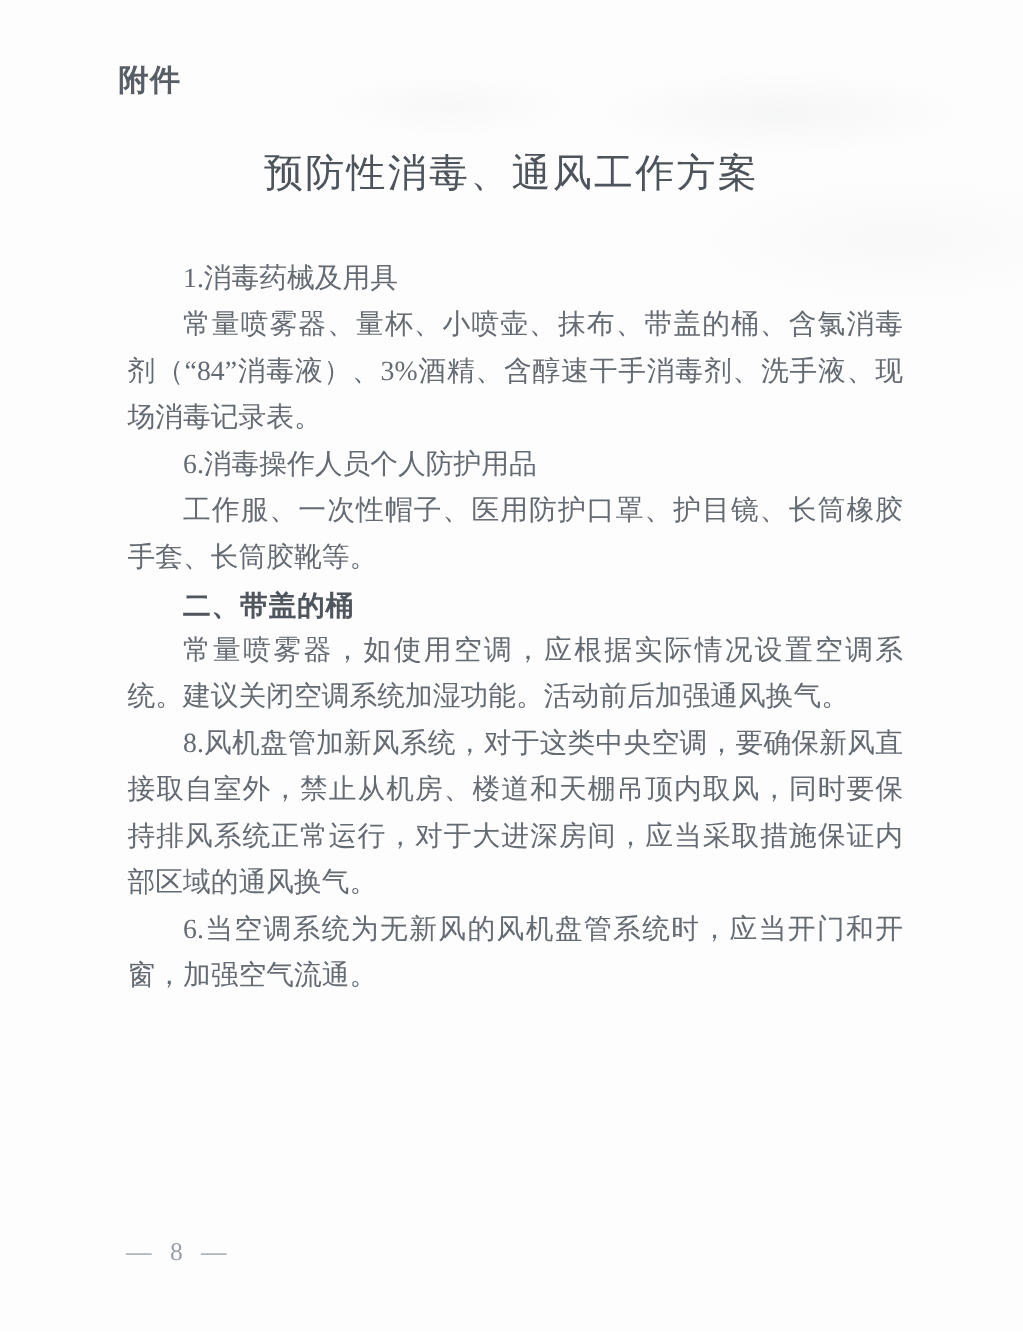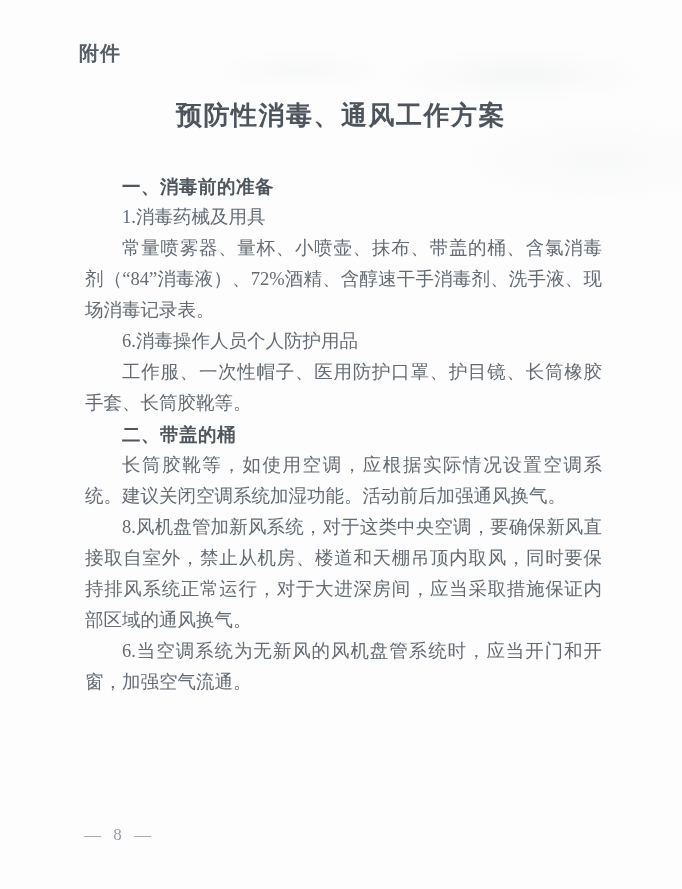--- a/index.html
+++ b/index.html
@@ -29,21 +29,21 @@
     letter-spacing: 1px;
     color: #575e66;
   }
   .doc-title {
     position: absolute;
     left: 0;
     top: 98px;
     width: 682px;
     text-align: center;
     font-family: "Liberation Serif", "DejaVu Serif", serif;
-    font-weight: bold;
+    font-weight: normal;
     font-size: 26px;
     letter-spacing: 1.5px;
     color: #4d545c;
     margin: 0;
   }
   .doc-body {
     position: absolute;
     left: 85px;
     top: 171px;
     width: 517px;
@@ -76,26 +76,25 @@
 </head>
 <body>
 
 <div class="page">
 
   <div class="attachment-label">附件</div>
 
   <h1 class="doc-title">预防性消毒、通风工作方案</h1>
 
   <div class="doc-body">
-      <p class="para heading">一、消毒前的准备</p>
       <p class="para body">1.消毒药械及用具</p>
-      <p class="para body">常量喷雾器、量杯、小喷壶、抹布、带盖的桶、含氯消毒剂（“84”消毒液）、72%酒精、含醇速干手消毒剂、洗手液、现场消毒记录表。</p>
+      <p class="para body">常量喷雾器、量杯、小喷壶、抹布、带盖的桶、含氯消毒剂（“84”消毒液）、3%酒精、含醇速干手消毒剂、洗手液、现场消毒记录表。</p>
       <p class="para body">6.消毒操作人员个人防护用品</p>
       <p class="para body">工作服、一次性帽子、医用防护口罩、护目镜、长筒橡胶手套、长筒胶靴等。</p>
       <p class="para heading">二、带盖的桶</p>
-      <p class="para body">长筒胶靴等，如使用空调，应根据实际情况设置空调系统。建议关闭空调系统加湿功能。活动前后加强通风换气。</p>
+      <p class="para body">常量喷雾器，如使用空调，应根据实际情况设置空调系统。建议关闭空调系统加湿功能。活动前后加强通风换气。</p>
       <p class="para body">8.风机盘管加新风系统，对于这类中央空调，要确保新风直接取自室外，禁止从机房、楼道和天棚吊顶内取风，同时要保持排风系统正常运行，对于大进深房间，应当采取措施保证内部区域的通风换气。</p>
       <p class="para body">6.当空调系统为无新风的风机盘管系统时，应当开门和开窗，加强空气流通。</p>
     </div>
 
   <div class="page-number">— 8 —</div>
 
 </div>
 
 </body></html>

